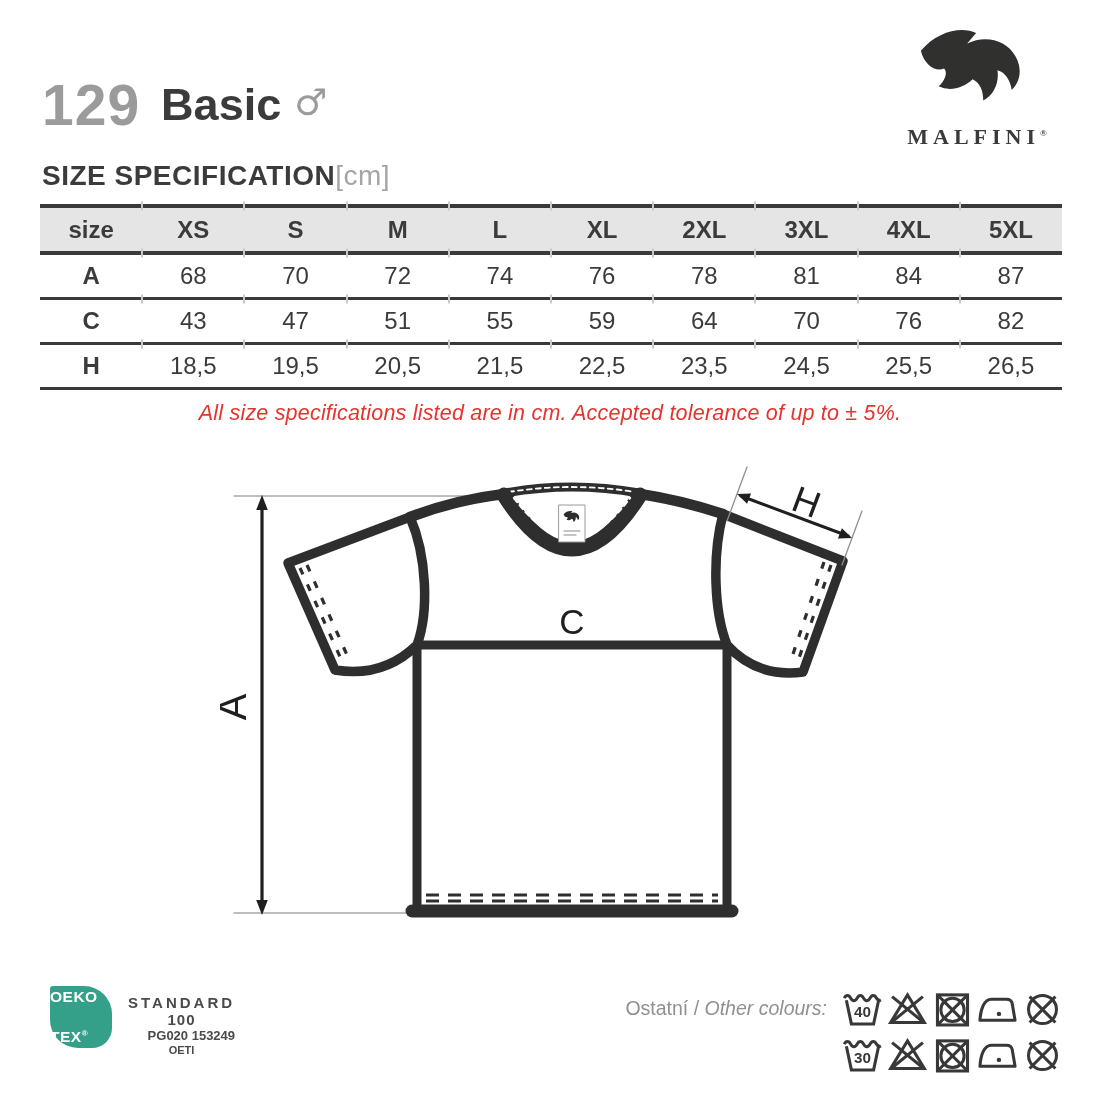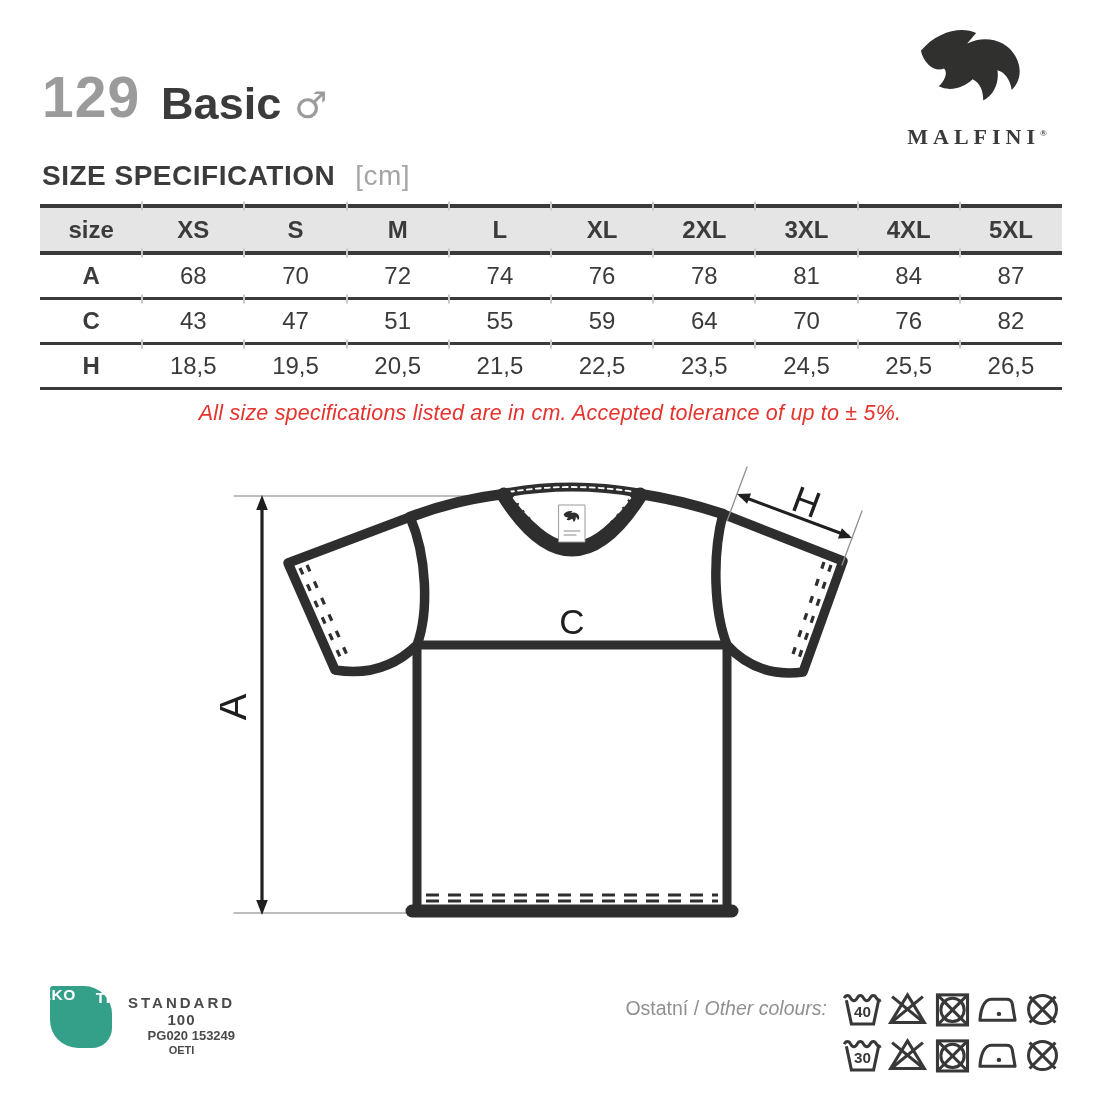--- a/index.html
+++ b/index.html
@@ -1,51 +1,51 @@
 <!DOCTYPE html>
 <html><head>
 <meta charset="utf-8">
 <style>
   html,body{margin:0;padding:0;}
   body{
     width:1100px;height:1100px;position:relative;background:#fff;
     font-family:"Liberation Sans",sans-serif;overflow:hidden;color:#3b3b3b;
   }
   
-  .title-block{position:absolute;left:42px;top:64px;display:flex;align-items:flex-end;}
+  .title-block{position:absolute;left:42px;top:72px;display:flex;align-items:center;}
   .product-code{font-size:57px;font-weight:800;color:#9b9b9b;letter-spacing:1px;}
   .product-name{font-size:45px;font-weight:800;color:#3b3b3b;margin-left:21px;}
   .gender-symbol{font-family:"DejaVu Sans",sans-serif;font-size:37px;color:#9b9b9b;margin-left:13px;position:relative;top:-3px;font-weight:400;}
   .logo{position:absolute;top:24px;right:34px;width:178px;text-align:center;}
   .logo svg{display:block;margin:0 auto;}
   .brand-name{font-family:"Liberation Serif",serif;font-weight:700;font-size:22px;letter-spacing:5px;color:#3a3a3a;margin-top:2px;white-space:nowrap;}
   .brand-name sup{font-size:9px;letter-spacing:0;}
   .section-title{position:absolute;left:42px;top:160px;font-size:28px;font-weight:800;color:#3b3b3b;letter-spacing:.5px;}
-  .section-unit{color:#a5a5a5;font-weight:500;margin-left:20px;}
+  .section-unit{color:#a5a5a5;font-weight:500;margin-left:0;}
   
   .size-table{position:absolute;left:40px;top:204px;width:1022px;}
   .thead{height:43px;background:#e5e5e5;border-top:4px solid #3a3a3a;border-bottom:4px solid #3a3a3a;
     display:grid;grid-template-columns:repeat(10,1fr);align-items:center;text-align:center;
     font-size:24px;font-weight:700;color:#3b3b3b;}
   .thead .size-word{font-weight:600;}
   .trow{height:42px;display:grid;grid-template-columns:repeat(10,1fr);align-items:center;text-align:center;
     font-size:24px;color:#3b3b3b;border-bottom:3px solid #3a3a3a;}
   .trow:last-child{border-bottom:none;}
   .trow .rowlabel{font-weight:700;}
   .tick{position:absolute;width:2px;height:9px;background:#c9c9c9;transform:translate(-50%,-50%);}
   
   .note{position:absolute;left:0;top:401px;width:100%;text-align:center;font-style:italic;
     font-size:21.5px;font-weight:500;color:#e5332e;letter-spacing:.2px;}
   
   .tshirt-svg{position:absolute;left:220px;top:450px;width:660px;height:500px;}
   
   .cert-block{position:absolute;left:50px;top:986px;display:flex;gap:16px;}
   .oeko-badge{width:62px;height:62px;background:#35a089;border-radius:3px 28px 20px 28px;
-    color:#fff;font-weight:800;font-size:15.5px;line-height:17px;text-align:center;
-    display:flex;flex-direction:row;justify-content:center;letter-spacing:.5px;gap:20px;}
+    color:#fff;font-weight:800;font-size:15.5px;line-height:17px;
+    display:flex;flex-direction:column;justify-content:center;letter-spacing:.5px;gap:20px;}
   .oeko-badge sup{font-size:8px;}
   .cert-text{text-align:center;color:#4a4a4a;padding-top:8px;}
   .cert-standard{font-size:15px;font-weight:800;letter-spacing:3px;}
   .cert-number{font-size:15px;font-weight:800;letter-spacing:1px;}
   .cert-code{font-size:13px;font-weight:700;text-align:right;}
   .cert-institute{font-size:11px;font-weight:700;margin-top:1px;}
   
   .care-row{position:absolute;right:36px;display:flex;align-items:center;height:46px;}
   .care-row.row1{top:985px;}
   .care-row.row2{top:1031px;}

